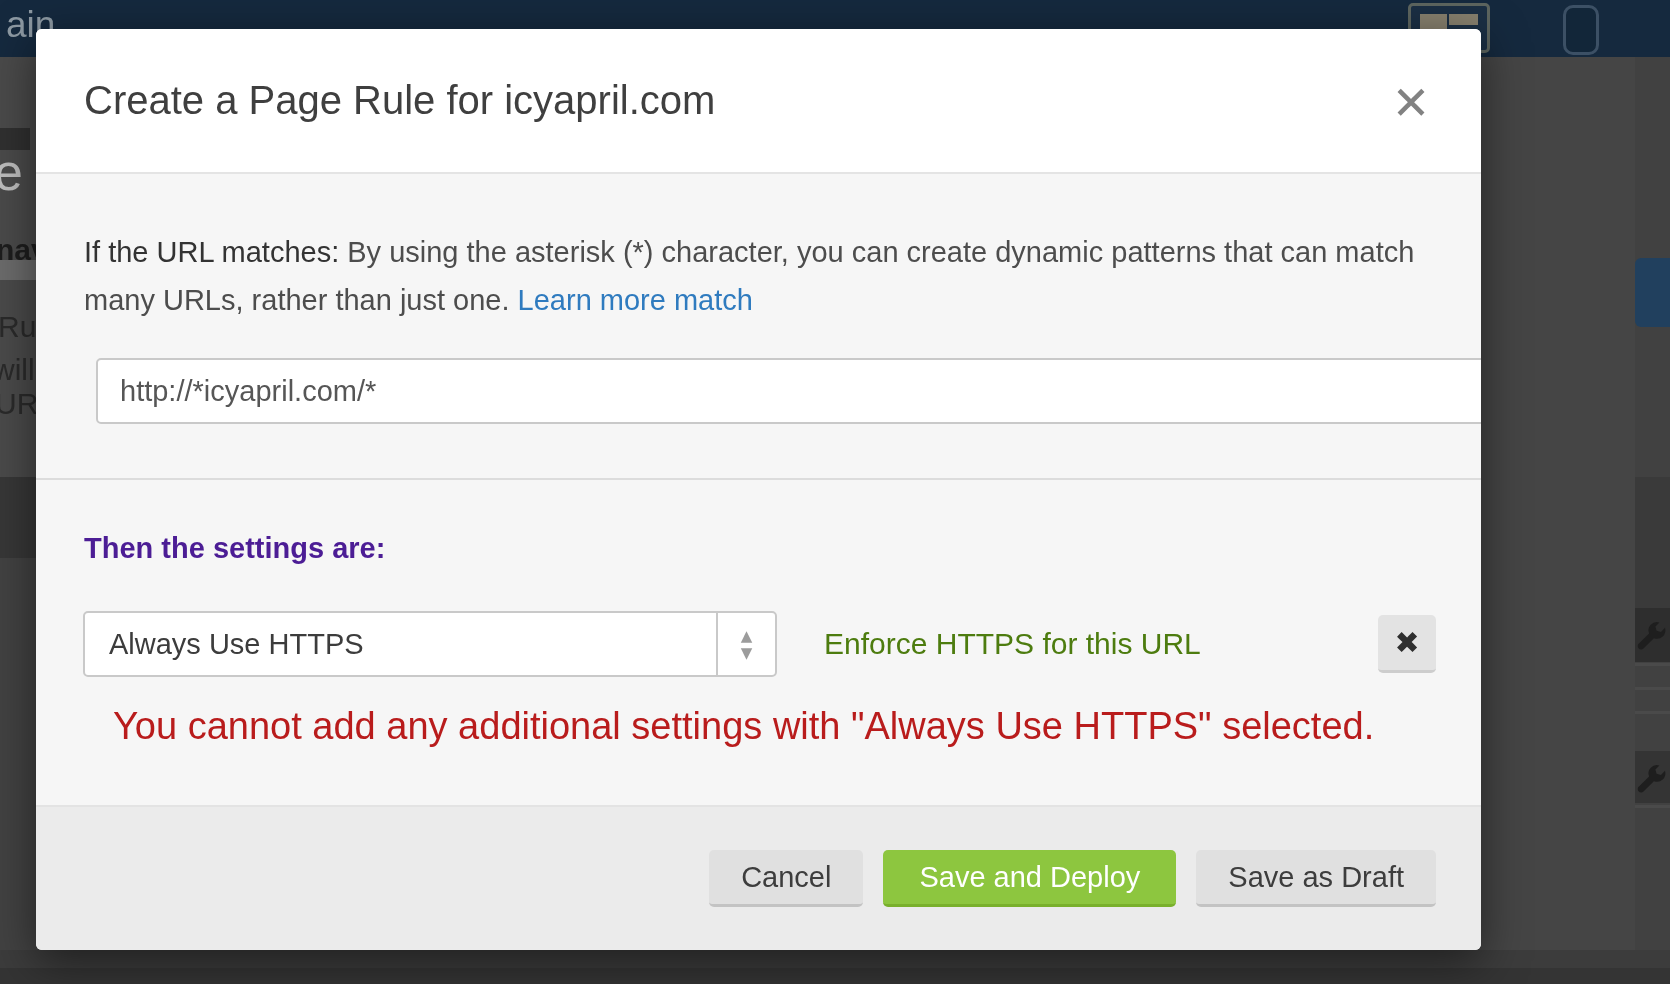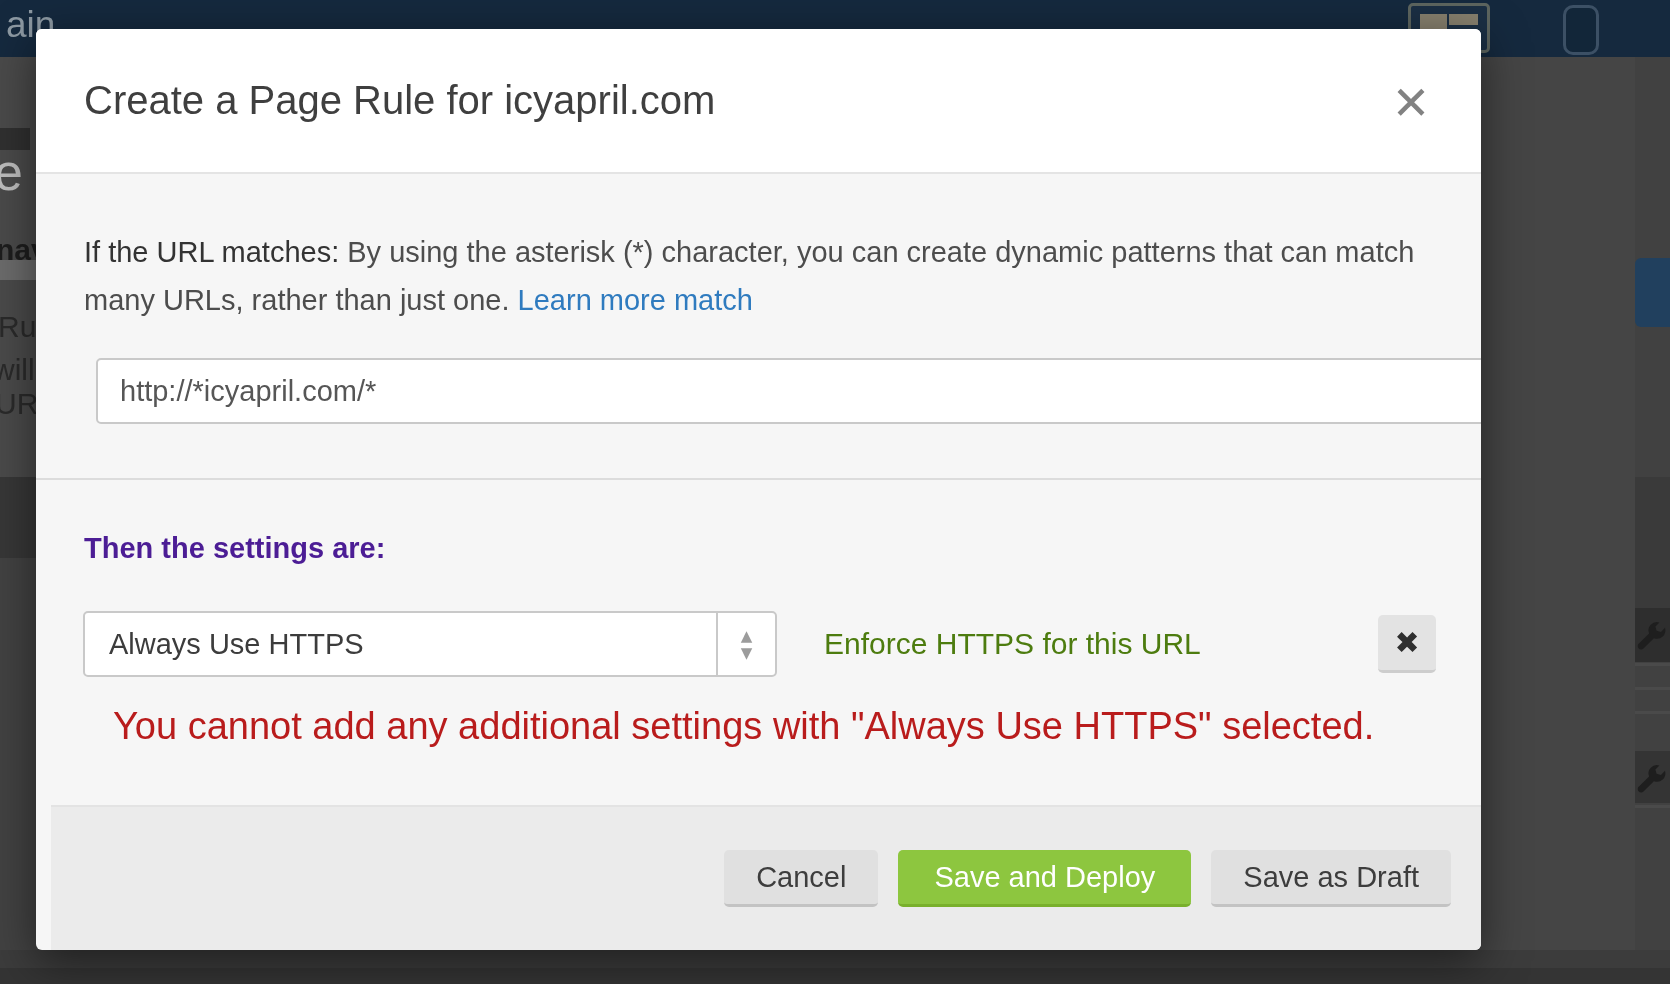--- a/index.html
+++ b/index.html
@@ -81,21 +81,21 @@
     align-items:center; font-size:30px; color:#4d7c0f; }
 
   .remove-btn { position:absolute; right:45px; top:586px; width:58px; height:58px; background:#e3e3e3;
     border:none; border-bottom:3px solid #cdcdcd; border-radius:5px; font-size:30px; color:#2f2f2f;
     cursor:pointer; font-family:"DejaVu Sans",sans-serif; text-align:center; padding:0; }
 
   .setting-note { position:absolute; left:48px; top:676px; font-size:38px; color:#b91c1c;margin-left:29px; }
 
   .modal-footer { position:absolute; left:0; bottom:0; width:100%; height:145px; background:#ebebeb;
     border-top:2px solid #e3e3e3; display:flex; align-items:center; justify-content:flex-end;
-    gap:20px; padding-right:45px;margin-left:15px; }
+    gap:20px; padding-right:45px; }
   .btn { height:57px; border:none; border-radius:5px; font-size:29px; cursor:pointer;
     font-family:"Liberation Sans","DejaVu Sans",sans-serif; }
   .btn-gray { background:#e0e0e0; border-bottom:3px solid #c3c3c3; color:#3d3d3d; padding:0 32px; }
   .btn-green { background:#8dc63f; border-bottom:3px solid #79b02c; color:#ffffff; padding:0 36px; }
 </style>
 </head>
 <body>
 
 <div class="topbar">
   <div class="topbar-frag">ain.</div>

